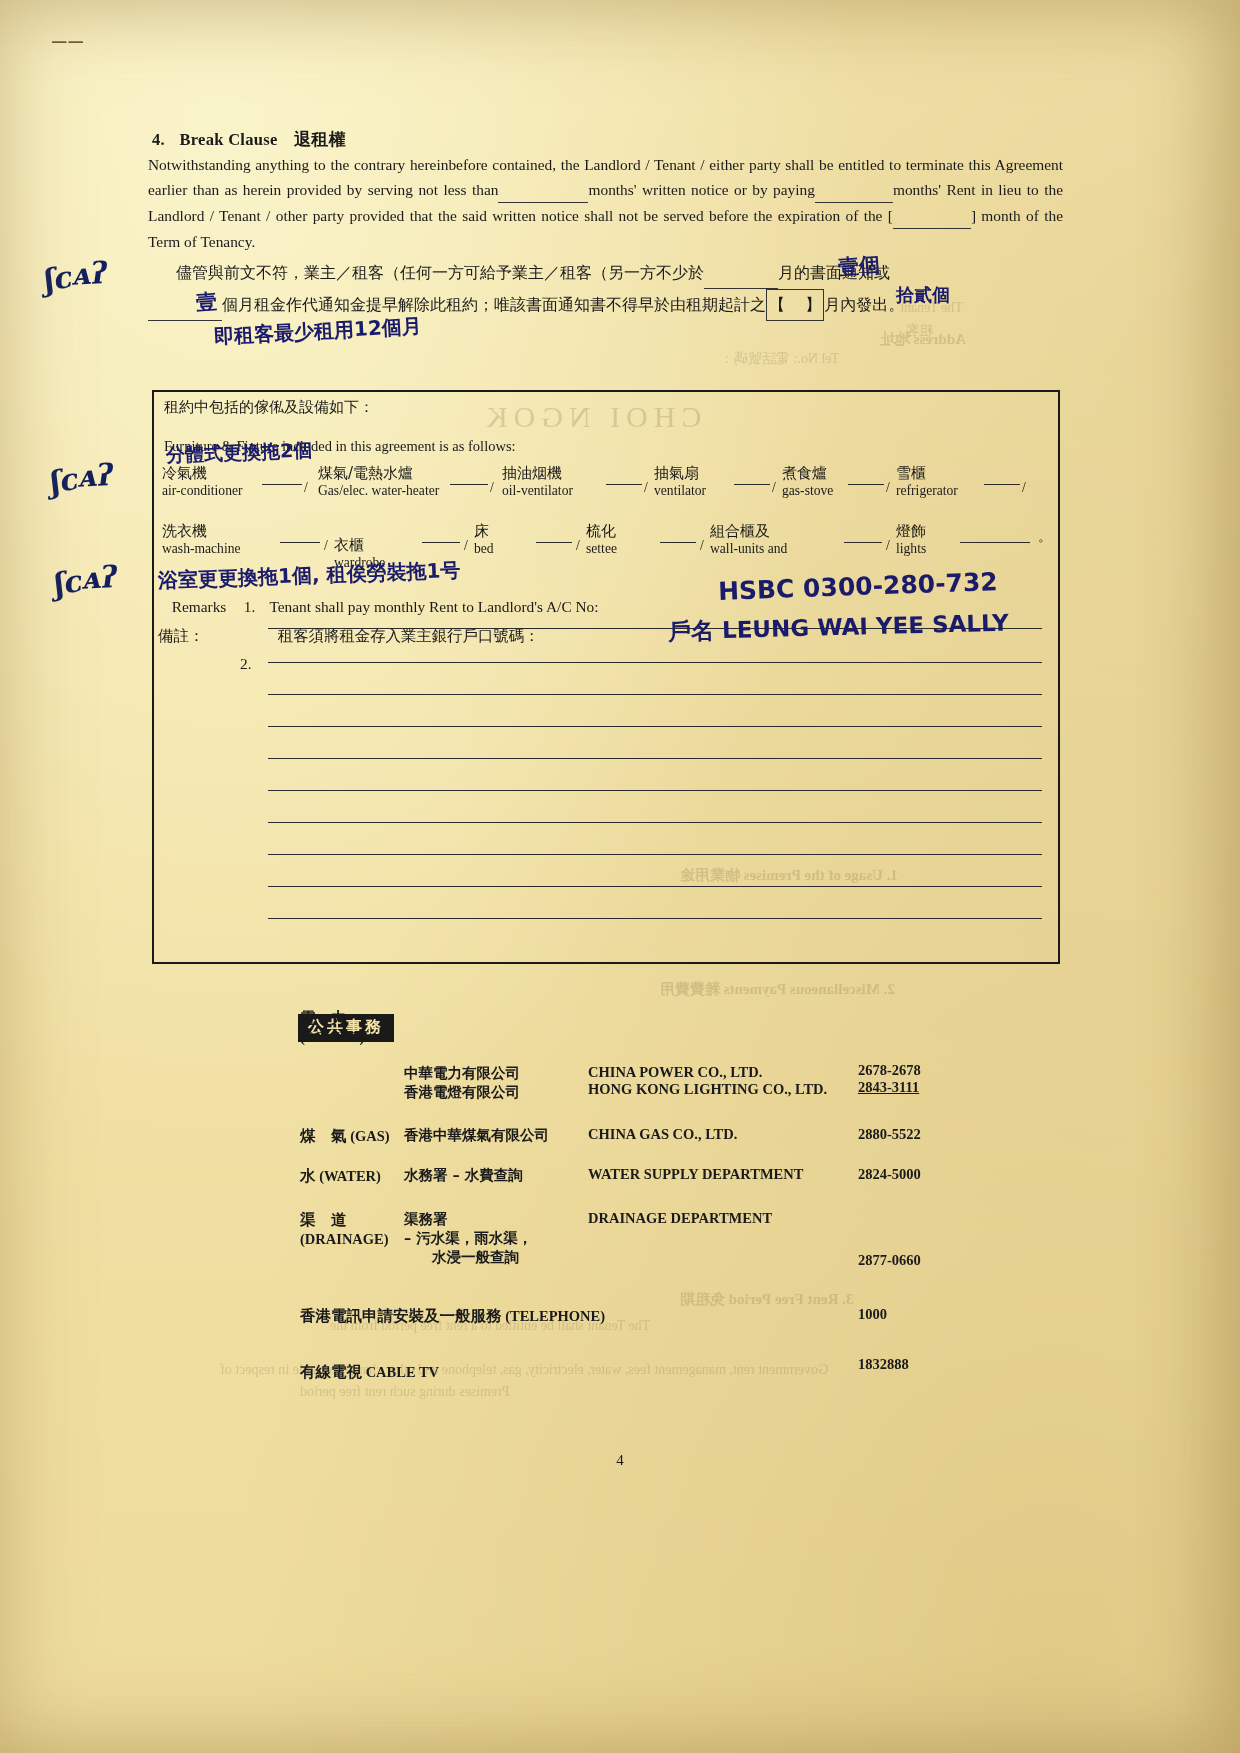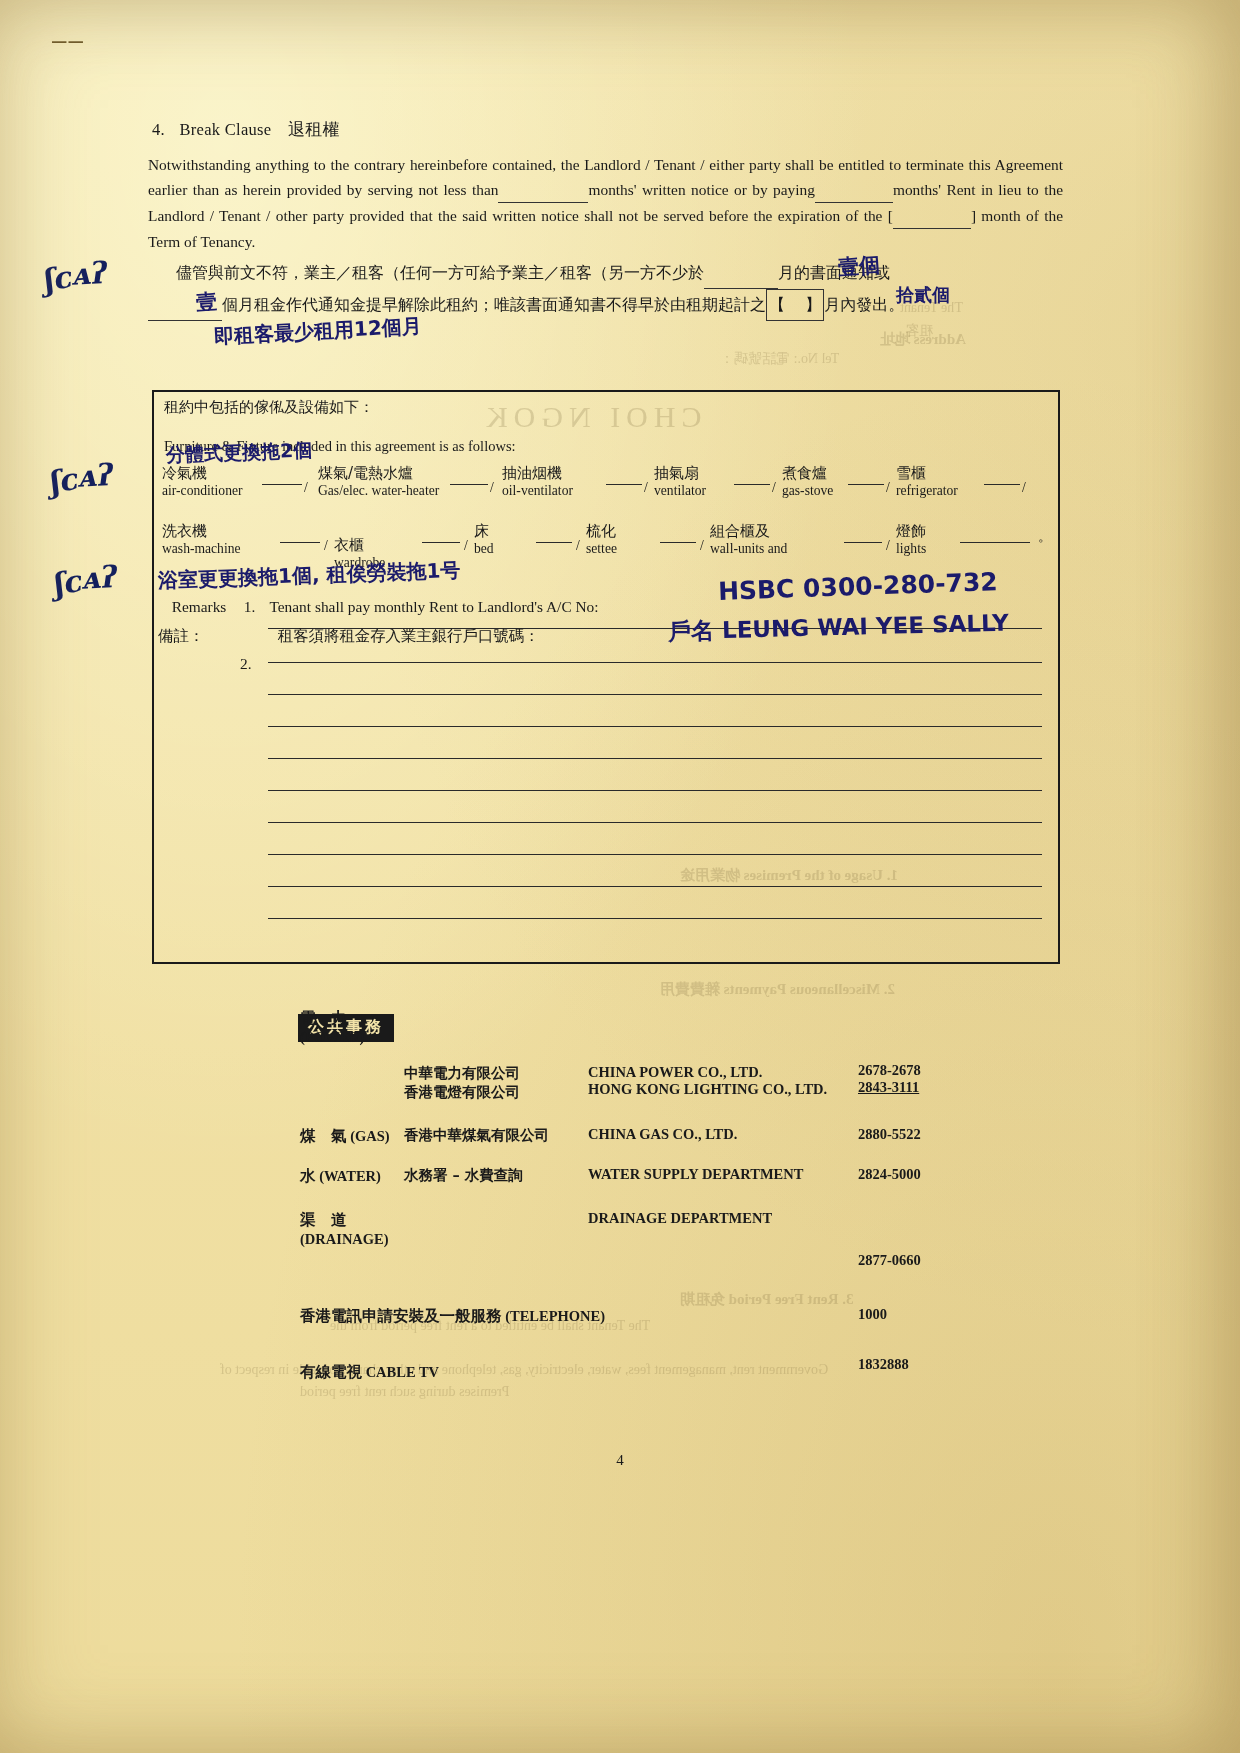--- a/index.html
+++ b/index.html
@@ -41,22 +41,22 @@
     transform:scaleX(-1);
     white-space:nowrap;
     pointer-events:none;
     user-select:none;
   }
 
   .sheet { position:absolute; inset:0; }
 
   
   .clause-head {
-    position:absolute; left:152px; top:118px;
-    font-weight:normal; font-size:16.5px; letter-spacing:0.3px;
+    position:absolute; left:152px; top:128px;
+    font-weight:bold; font-size:16.5px; letter-spacing:0.3px;
   }
   .clause-head .num { margin-right:10px; }
   .clause-head .zh { font-size:17px; margin-left:12px; }
 
   .clause-body {
     position:absolute; left:148px; top:152px; width:915px;
     font-size:15.4px; line-height:25px; text-align:justify;
   }
   .ul { display:inline-block; border-bottom:1px solid #333; }
   .ul.w90 { width:90px; }
@@ -330,20 +330,25 @@
     <span class="en">(WATER)</span>
   </div>
   <div class="util util-col-b" style="top:1166px;">水務署 – 水費查詢</div>
   <div class="util util-col-c" style="top:1166px;">WATER SUPPLY DEPARTMENT</div>
   <div class="util util-col-d" style="top:1166px;">2824-5000</div>
 
   <div class="util util-col-a" style="top:1210px;">
     <span class="zh">渠　道</span>
     <span class="en">(DRAINAGE)</span>
   </div>
+  <div class="util util-col-b" style="top:1210px;">
+    <div>渠務署</div>
+    <div>– 污水渠，雨水渠，</div>
+    <div style="margin-left:28px;">水浸一般查詢</div>
+  </div>
   <div class="util util-col-c" style="top:1210px;">DRAINAGE DEPARTMENT</div>
   <div class="util util-col-d" style="top:1252px;">2877-0660</div>
 
   <div class="util" style="left:300px; top:1306px;">
     <span class="zh">香港電訊申請安裝及一般服務</span>
     <span class="en">(TELEPHONE)</span>
   </div>
   <div class="util util-col-d" style="top:1306px;">1000</div>
 
   <div class="util" style="left:300px; top:1362px;">

